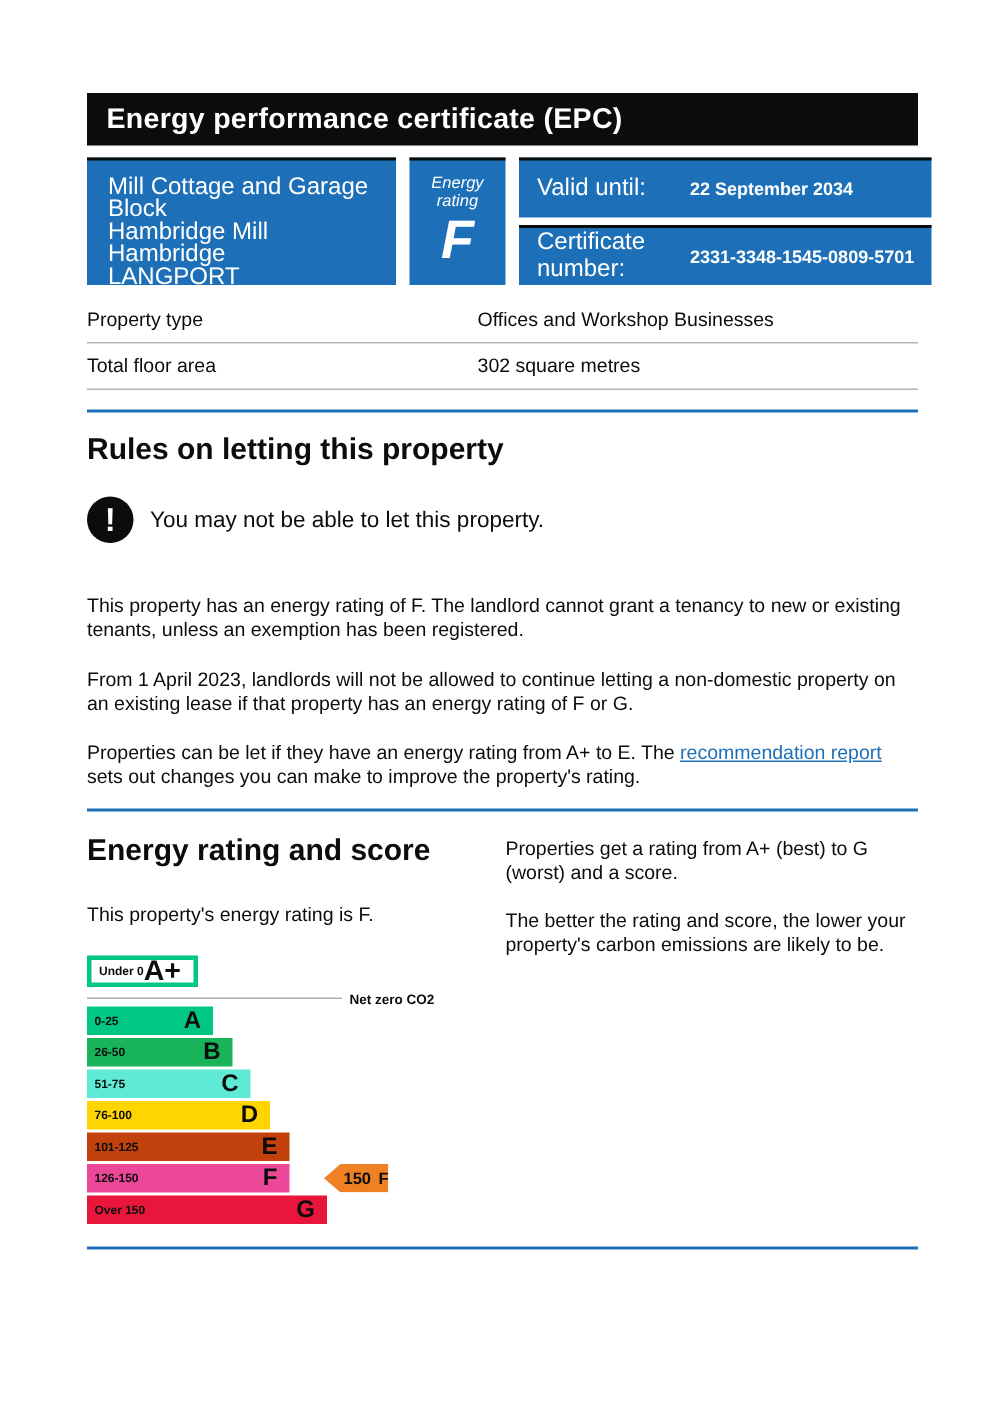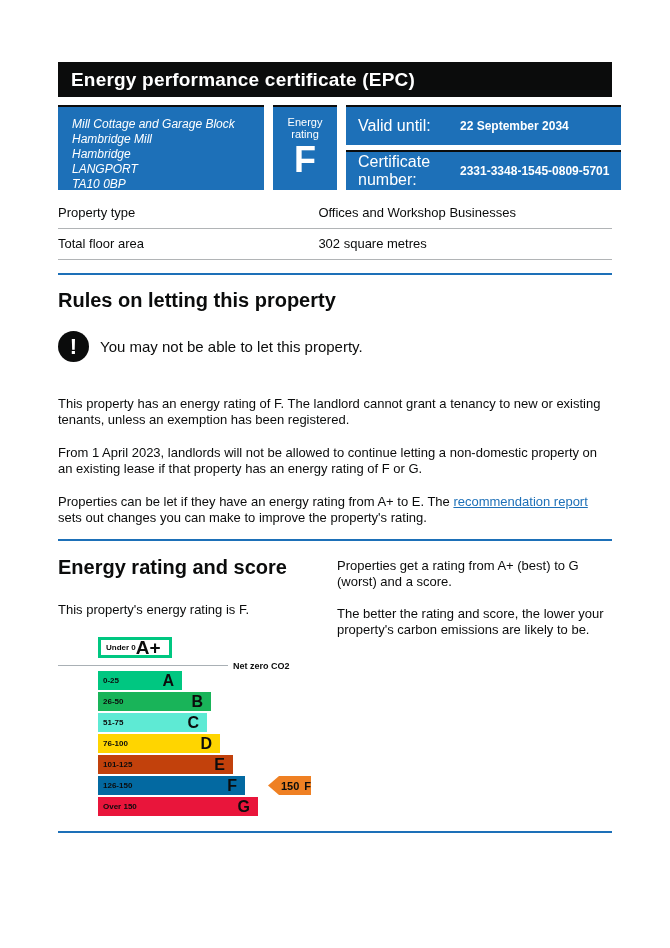--- a/index.html
+++ b/index.html
@@ -18,22 +18,22 @@
   .doc-header {
     background: #0b0c0c; color: #fff;
     height: 35px; display: flex; align-items: center;
     padding-left: 13px;
   }
   .doc-header h1 { margin: 0; font-size: 19px; font-weight: 700; letter-spacing: 0.2px; }
 
   
   .summary-panel { display: flex; gap: 9px; margin-top: 8px; height: 85px; }
   .summary-panel .cell { background: #1d70b8; color: #fff; border-top: 2px solid #0b0c0c; }
-  .address-cell { flex: 0 0 206px; padding: 10px 14px; font-size: 12px; line-height: 15px; font-style: italic; }
-  .rating-cell { flex: 0 0 64px; text-align: center; padding-top: 9px; }
+  .address-cell { flex: 0 0 206px; padding: 10px 14px; font-size: 16px; line-height: 15px; }
+  .rating-cell { flex: 0 0 64px; text-align: center; padding-top: 9px; font-style: italic; }
   .rating-cell .rating-label { font-size: 11px; }
   .rating-cell .rating-value { font-size: 36px; font-weight: 700; line-height: 40px; }
   .cell-stack { flex: 0 0 266px; display: flex; flex-direction: column; gap: 5px; }
   .cell-stack .info-row { flex: 1; display: flex; align-items: center; padding: 0 12px; }
   .info-label { flex: 0 0 102px; font-size: 16px; }
   .info-value { font-size: 12px; font-weight: 700; white-space: nowrap; }
 
   
   .property-table { width: 100%; border-collapse: collapse; margin-top: 8px; }
   .property-table td { border-bottom: 1px solid #b1b4b6; font-size: 13px; padding: 7px 0 8px; }
@@ -60,21 +60,21 @@
   .two-col { display: flex; margin-top: 15px; justify-content: center; }
   .col-left { flex: 0 0 279px; }
   .col-right { flex: 1; }
   .col-left h2 { margin: 0; }
   .col-left .intro { margin: 23px 0 0; }
   .col-right p.body-text { margin: 2px 0 0; }
   .col-right p.body-text + p.body-text { margin-top: 16px; }
 
   
   .chart { margin-top: 19px; }
-  .band-row { display: flex; align-items: center; height: 19px; margin-bottom: 2px; margin-left: 40px; }
+  .band-row { display: flex; align-items: center; height: 19px; margin-bottom: 2px; }
   .band-row.aplus-row { height: 21px; margin-bottom: 0; }
   .band-bar {
     height: 100%; display: flex; align-items: center; justify-content: space-between;
     padding: 0 8px 0 5px;
   }
   .band-bar.band-aplus { background: #fff; border: 3px solid; padding-right: 10px; }
   .band-range { font-size: 8px; font-weight: 700; color: #0b0c0c; white-space: nowrap; }
   .band-letter { font-size: 16px; font-weight: 700; color: #0b0c0c; line-height: 1; }
   .band-aplus .band-letter { font-size: 19px; }
   .netzero-row { display: flex; align-items: center; height: 9px; margin: 3px 0 1px; }
@@ -165,21 +165,21 @@
               <span class="netzero-line"></span>
               <span class="netzero-label">Net zero CO2</span>
             </div>
             <div class="band-row">
               <div class="band-bar" style="width: 84px; background: rgb(0, 199, 129);">
                 <span class="band-range">0-25</span>
                 <span class="band-letter">A</span>
               </div>
             </div>
             <div class="band-row">
-              <div class="band-bar" style="width: 113px; background: rgb(25, 180, 89);">
+              <div class="band-bar" style="width: 97px; background: rgb(25, 180, 89);">
                 <span class="band-range">26-50</span>
                 <span class="band-letter">B</span>
               </div>
             </div>
             <div class="band-row">
               <div class="band-bar" style="width: 109px; background: #5eead4;">
                 <span class="band-range">51-75</span>
                 <span class="band-letter">C</span>
               </div>
             </div>
@@ -189,21 +189,21 @@
                 <span class="band-letter">D</span>
               </div>
             </div>
             <div class="band-row">
               <div class="band-bar" style="width: 135px; background: #c2410c;">
                 <span class="band-range">101-125</span>
                 <span class="band-letter">E</span>
               </div>
             </div>
             <div class="band-row">
-              <div class="band-bar" style="width: 147px; background: #0369a1;">
+              <div class="band-bar" style="width: 135px; background: #ec4899;">
                 <span class="band-range">126-150</span>
                 <span class="band-letter">F</span>
               </div>
               <div class="rating-arrow" style="background: rgb(239, 128, 35);">
                 <span>150</span>
                 <span>F</span>
               </div>
             </div>
             <div class="band-row">
               <div class="band-bar" style="width: 160px; background: rgb(233, 21, 59);">

